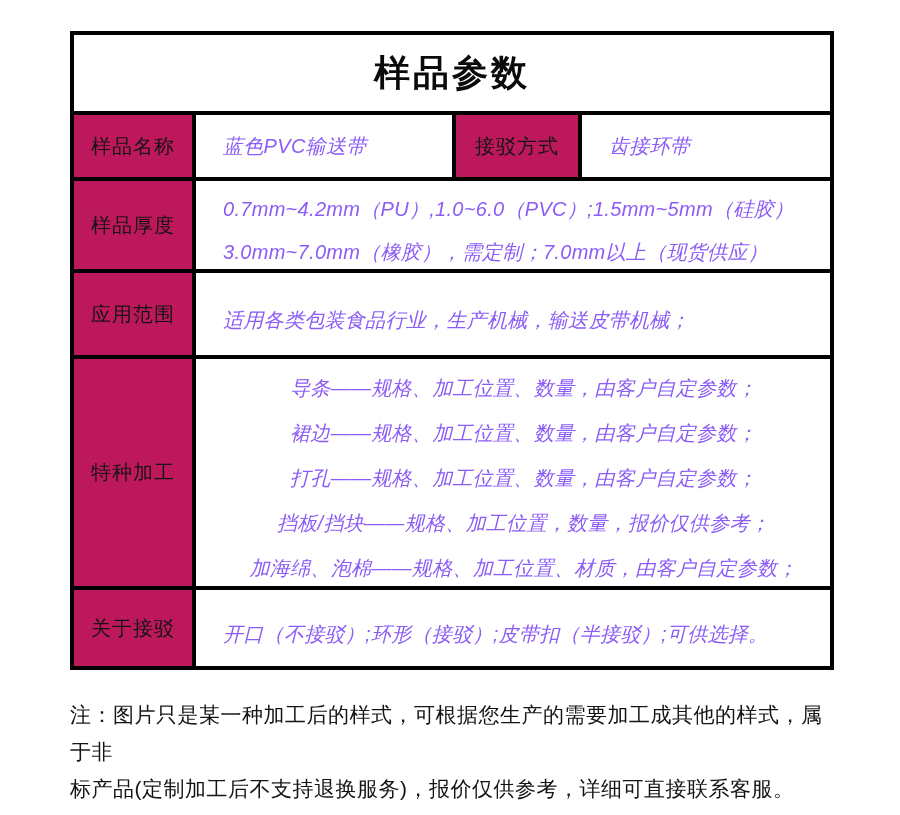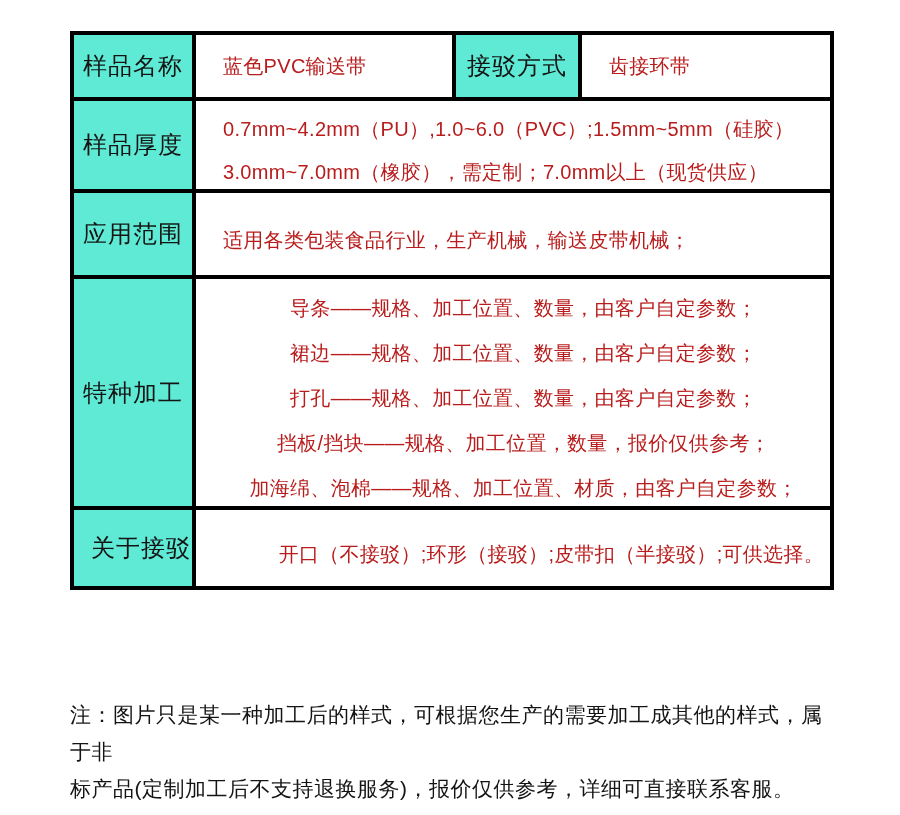--- a/index.html
+++ b/index.html
@@ -35,46 +35,47 @@
   }
   .title-cell {
     height: 74px;
     text-align: center;
     font-size: 36px;
     font-weight: 700;
     letter-spacing: 3px;
     color: #0a0a0a;
   }
   .lbl {
-    background: #5eead4;
+    background: #be185d;
     text-align: center;
-    font-size: 24px;
+    font-size: 20px;
     letter-spacing: 1px;
     color: #141414;
     white-space: nowrap;
   }
   .val {
     font-size: 20px;
     padding-left: 27px;
     padding-right: 6px;
     text-align: left;
-    color: #b91c1c;
+    color: #8b5cf6;
     letter-spacing: 0.3px;
+    font-style: italic;
   }
   .val .line {
     line-height: 31px;
     white-space: nowrap;
     margin-top: 12px;
   }
   .r-pair td   { height: 60px; }
   .r-thick td  { height: 78px; }
   .r-app td    { height: 80px; }
   .r-special td{ height: 204px; text-align: center; }
   .r-special .val .line { line-height: 33px; }
-  .r-joint td  { height: 74px; text-align: right; }
+  .r-joint td  { height: 74px; }
   .note {
     position: absolute;
     left: 70px;
     top: 696px;
     width: 770px;
     font-size: 21px;
     line-height: 37px;
     letter-spacing: 0.5px;
     color: #141414;
   }
@@ -86,20 +87,23 @@
 
   <table class="spec">
     <colgroup>
       <col style="width:122px">
       <col style="width:260px">
       <col style="width:126px">
       <col style="width:252px">
     </colgroup>
 
     <tbody>
+        <tr>
+      <td colspan="4" class="title-cell">样品参数</td>
+    </tr>
 
     <tr class="r-pair">
       <td class="lbl">样品名称</td>
       <td class="val">蓝色PVC输送带</td>
       <td class="lbl">接驳方式</td>
       <td class="val">齿接环带</td>
     </tr>
 
 
     <tr class="r-thick">

